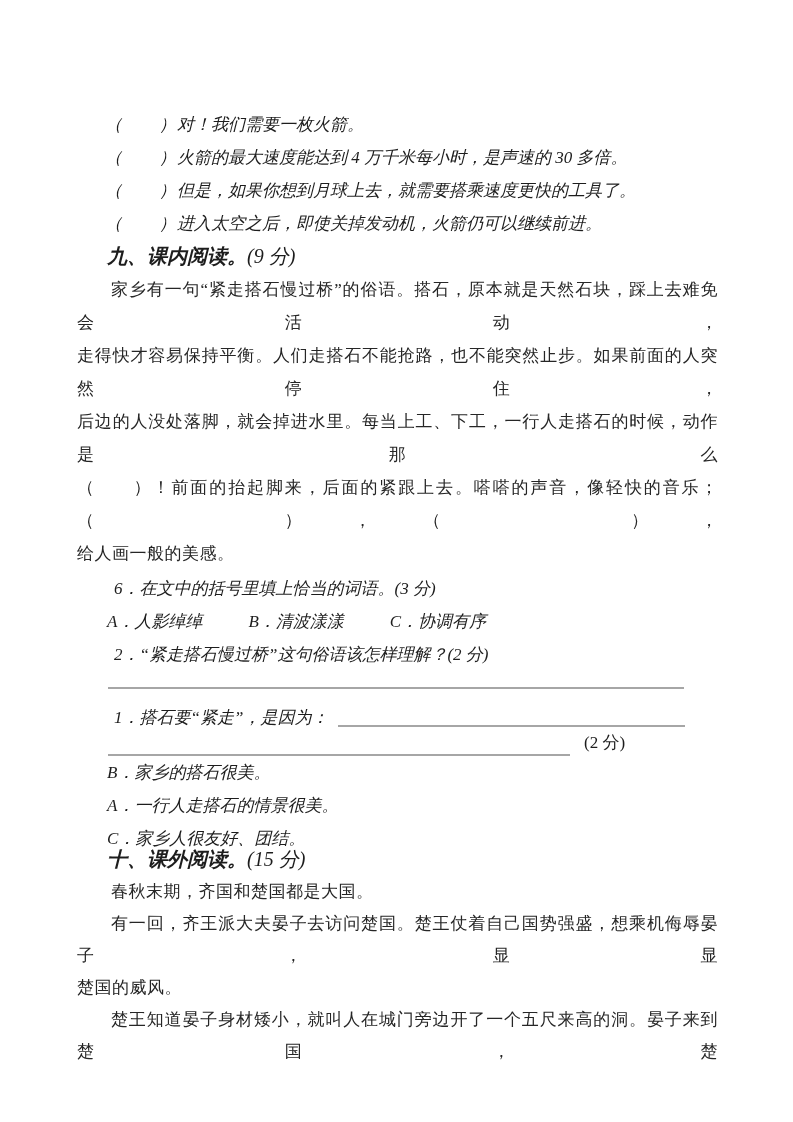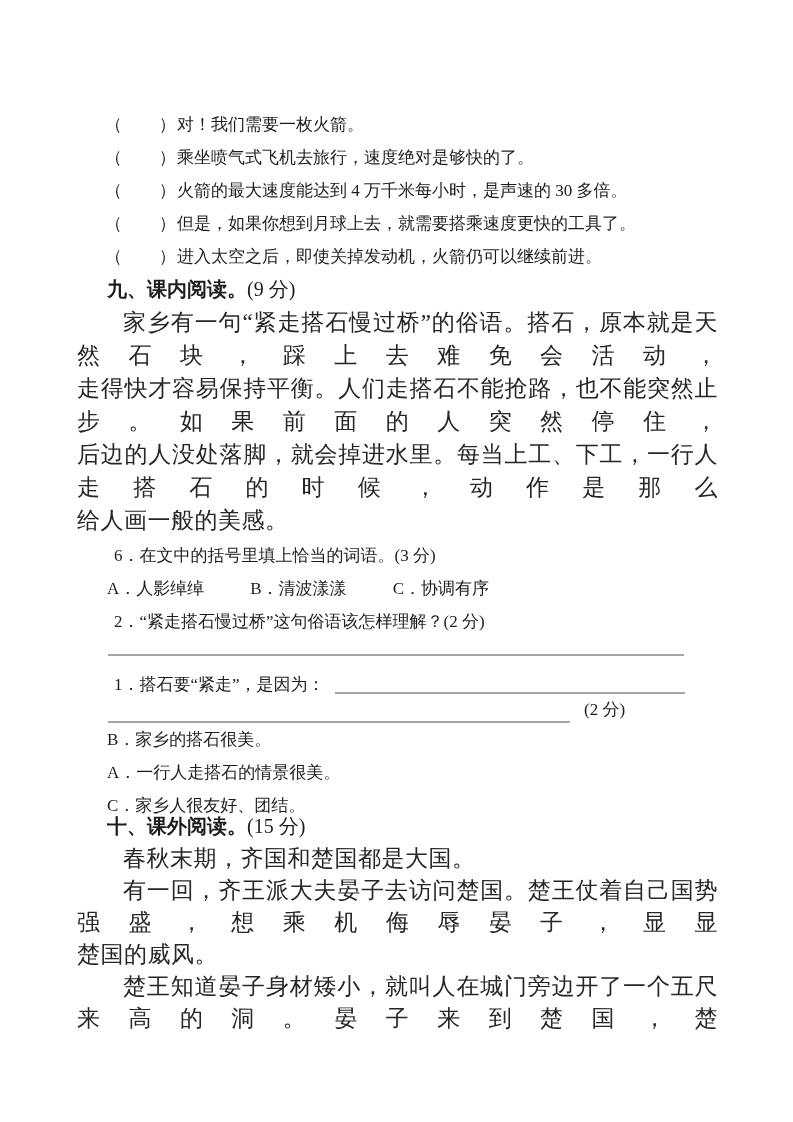--- a/index.html
+++ b/index.html
@@ -9,31 +9,31 @@
     height: 1122px;
     margin: 0 auto;
     background: #ffffff;
     box-sizing: border-box;
     padding: 108px 63px 0 64px;
     font-family: "Liberation Serif", serif;
     color: #1d1d1d;
     font-size: 17px;
     overflow: hidden;
   }
-  .row { line-height: 33px; }
+  .row { line-height: 33px; font-style: italic; }
   
   .fill-item { margin-left: 41px; white-space: nowrap; }
   .fill-item .paren { letter-spacing: 1px; }
   
   .sec-heading { margin-left: 43px; font-size: 20px; }
   .sec-heading .cn { font-family: "Liberation Sans", sans-serif; font-weight: bold; }
   .sec-heading .score { font-weight: normal; }
   .sec-heading-ten { margin-top: -12px; }
   
-  .passage { margin: 0 12px 0 13px; font-size: 23px; letter-spacing: 0.5px; color: #262626; }
+  .passage { margin: 0 12px 0 13px; font-size: 17px; letter-spacing: 0.5px; color: #262626; }
   .p-line { line-height: 33px; }
   .story .p-line { line-height: 32px; }
   .indent { text-indent: 2em; }
   .j { text-align: justify; text-align-last: justify; }
   
   .question { margin-left: 50px; }
   .q1-row { margin-top: 2px; }
   .opts { margin-left: 43px; }
   .opts .opt { margin-right: 46px; }
   .opts .opt:last-child { margin-right: 0; }
@@ -57,41 +57,39 @@
 </head>
 <body>
 
 <div class="page">
 
   <div>
     <div class="row fill-item">
       <span class="paren">（　　）</span><span>对！我们需要一枚火箭。</span>
     </div>
     <div class="row fill-item">
-      <span class="paren">（　　）</span><span>乘坐喷气式飞机去旅行，速度绝对是够快的了。</span>
-    </div>
-    <div class="row fill-item">
       <span class="paren">（　　）</span><span>火箭的最大速度能达到 4 万千米每小时，是声速的 30 多倍。</span>
     </div>
     <div class="row fill-item">
       <span class="paren">（　　）</span><span>但是，如果你想到月球上去，就需要搭乘速度更快的工具了。</span>
     </div>
     <div class="row fill-item">
       <span class="paren">（　　）</span><span>进入太空之后，即使关掉发动机，火箭仍可以继续前进。</span>
     </div>
   </div>
 
   <div class="row sec-heading">
     <span class="cn">九、课内阅读。</span><span class="score">(9 分)</span>
   </div>
 
   <div class="passage">
     <div class="p-line indent j">家乡有一句“紧走搭石慢过桥”的俗语。搭石，原本就是天然石块，踩上去难免会活动，</div>
     <div class="p-line j">走得快才容易保持平衡。人们走搭石不能抢路，也不能突然止步。如果前面的人突然停住，</div>
     <div class="p-line j">后边的人没处落脚，就会掉进水里。每当上工、下工，一行人走搭石的时候，动作是那么</div>
+    <div class="p-line j">（　　）！前面的抬起脚来，后面的紧跟上去。嗒嗒的声音，像轻快的音乐；（　　），（　　），</div>
     <div class="p-line">给人画一般的美感。</div>
   </div>
 
   <div class="row question q1-row">6．在文中的括号里填上恰当的词语。(3 分)</div>
 
   <div class="row opts">
     <span class="opt">A．人影绰绰</span><span class="opt">B．清波漾漾</span><span class="opt">C．协调有序</span>
   </div>
 
   <div class="row question">2．“紧走搭石慢过桥”这句俗语该怎样理解？(2 分)</div>

